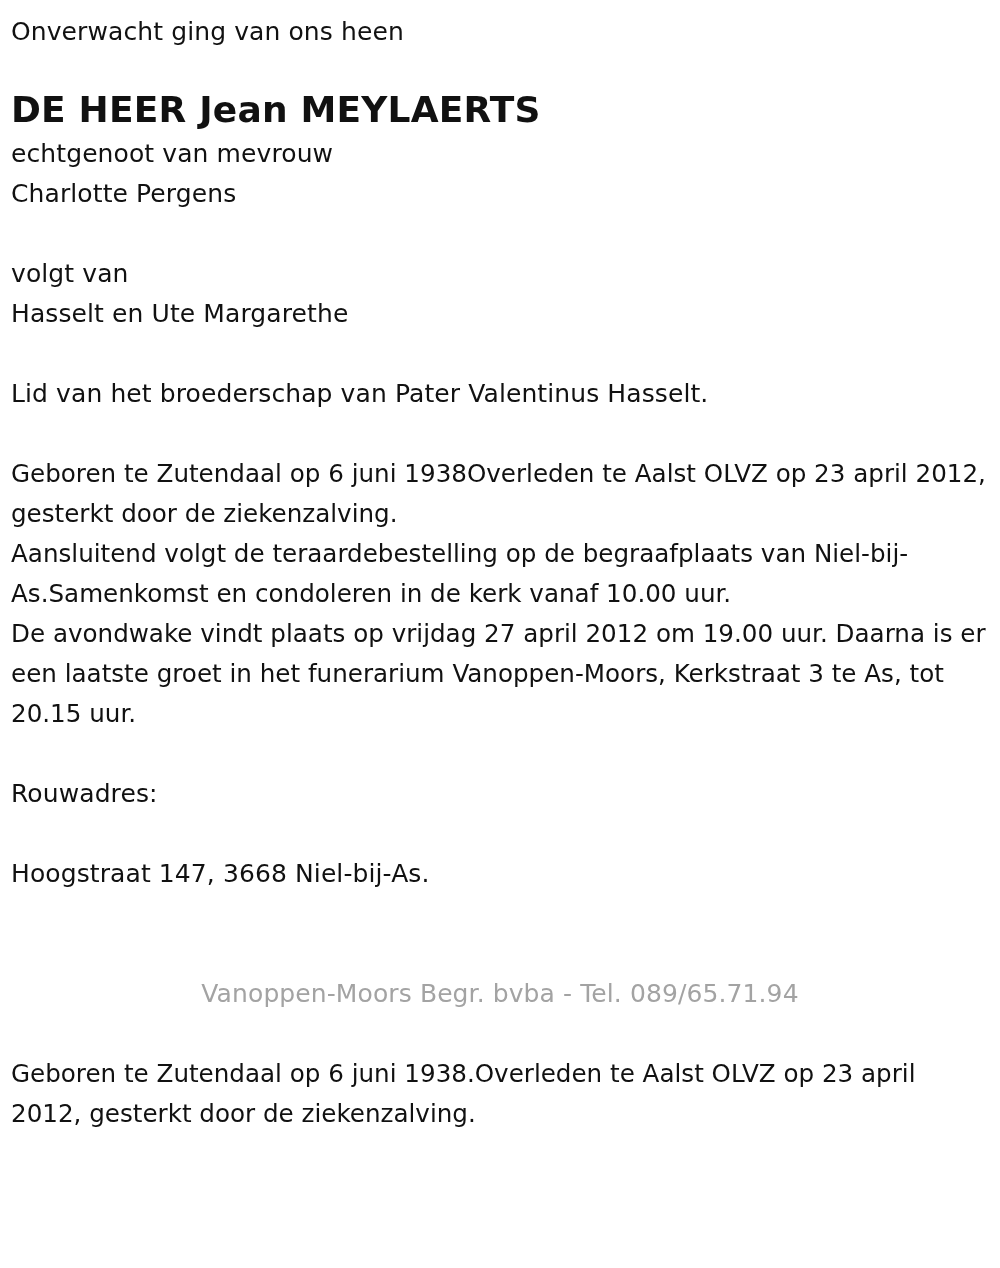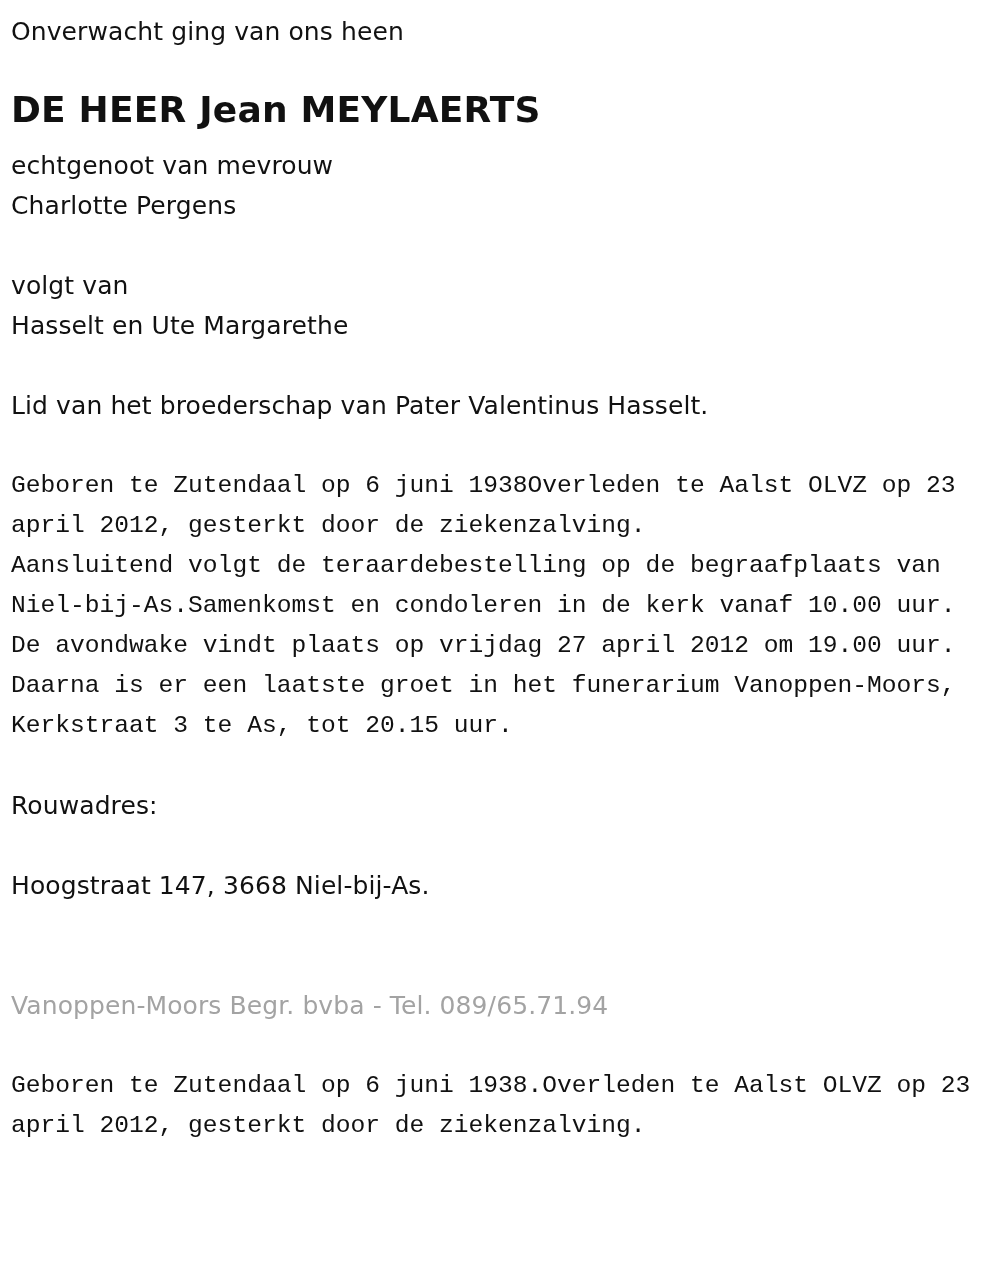--- a/index.html
+++ b/index.html
@@ -5,27 +5,27 @@
   html, body { margin: 0; padding: 0; background: #ffffff; }
   body {
     width: 1000px; height: 1268px; overflow: hidden;
     font-family: "DejaVu Sans", sans-serif;
     color: #111111;
     font-size: 25px;
     line-height: 40px;
   }
   .page { padding: 12px 11px 0 11px; }
   .line { display: block; white-space: nowrap; letter-spacing: 0.1px; }
-  .para { display: block; white-space: normal; font-family: Liberation Mono, monospace; }
+  .para { display: block; white-space: normal; }
   .gap { height: 40px; }
   .title {
     font-weight: bold; font-size: 36px; line-height: 48px;
-    margin-top: 34px; margin-bottom: 12px; letter-spacing: 0.2px;
+    margin-top: 34px; margin-bottom: 0px; letter-spacing: 0.2px;
   }
-  .muted { color: #a3a3a3; }
+  .muted { color: #a3a3a3; text-align: center; }
   .long { width: 978px; font-size: 24.6px; }
 </style>
 </head>
 <body>
 
 <div class="page">
   <span class="line">Onverwacht ging van ons heen</span>
 
   <h1 class="line title">DE HEER Jean MEYLAERTS</h1>
 

